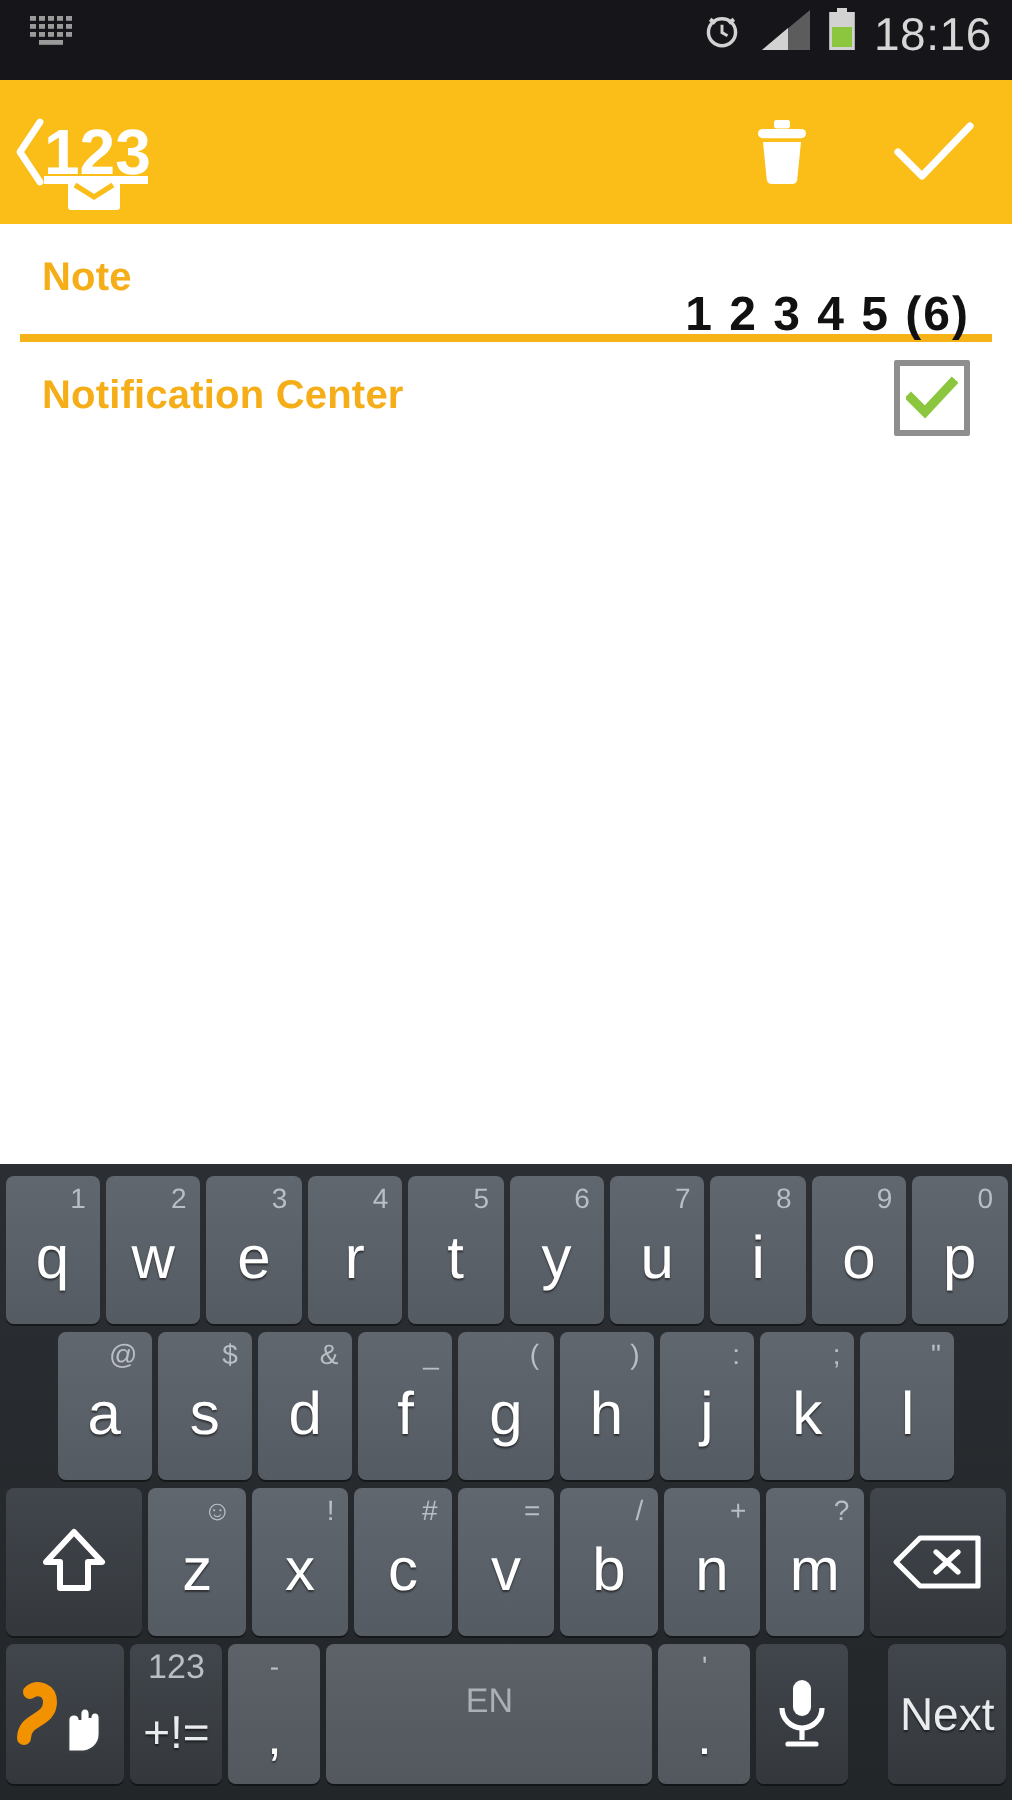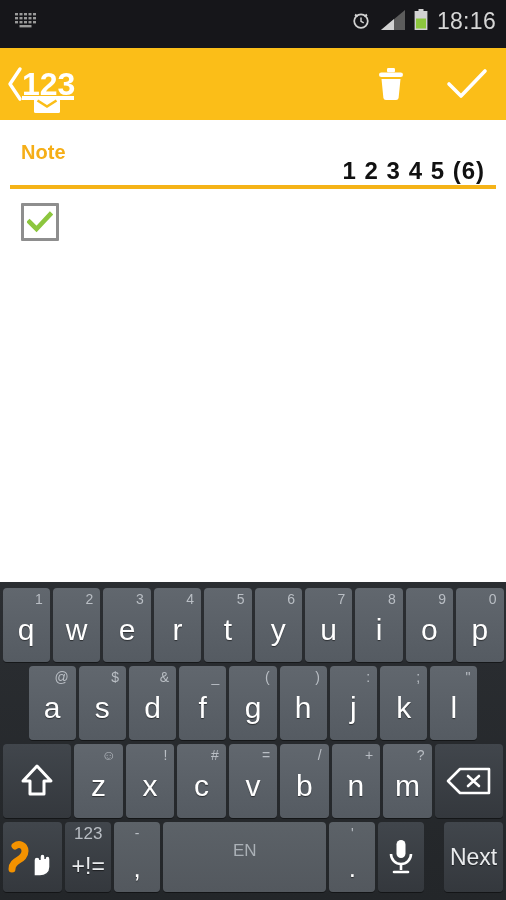--- a/index.html
+++ b/index.html
@@ -6,21 +6,21 @@
   html, body {
     width: 506px; height: 900px;
     background: #ffffff;
     font-family: "Liberation Sans", sans-serif;
     overflow: hidden;
   }
   #app { position: relative; width: 506px; height: 900px; background:#fff; }
 
   
   .statusbar {
-    height: 48px; background: #16161a;
+    height: 40px; background: #16161a;
     display: flex; align-items: center;
     padding: 0 10px 5px 14px;
   }
   .sb-left { display:flex; align-items:center; flex:1 1 auto; }
   .sb-right { display:flex; align-items:center; gap:9px; }
   .sb-time {
     color:#d6d6d6; font-size:23px; letter-spacing:0.3px;
     font-family:"Liberation Sans", sans-serif;
   }
   .kb-ind { display:block; }
@@ -36,21 +36,21 @@
   .appbar-left { display:flex; align-items:center; flex:1 1 auto; }
   .up-logo { display:flex; align-items:center; }
   .appbar-actions { display:flex; align-items:center; gap:34px; }
   .act-btn { display:flex; align-items:center; justify-content:center;
              width:42px; height:42px; }
 
   
   .form { padding: 0 10px; background:#fff; }
   .row {
     display:flex; align-items:center; justify-content:space-between;
-    height: 65px; padding: 0 11px;
+    height: 55px; padding: 0 11px;
   }
   .row-label {
     color:#f5ae17; font-size:20px; font-weight:bold;
     letter-spacing:0.1px;
   }
   .row-value {
     color:#111; font-size:23px; text-align:right;
     font-weight: normal;
     margin-top: 36px;
   }
@@ -212,20 +212,21 @@
 
     <div class="row">
       <span class="row-label">Note</span>
       <span class="row-value bold">1 2 3 4 5 (6)</span>
     </div>
     <div class="divider"></div>
 
     <div class="divider"></div>
 
     <div class="row">
+      <span class="row-label">Notification Center</span>
       <span class="row-check">
         <span class="checkbox">
           <svg width="26" height="22" viewBox="0 0 26 22">
             <path d="M2.5 11 L9.5 18 L23 3.5" fill="none" stroke="#8cc63e" stroke-width="4.6" stroke-linecap="square" stroke-linejoin="miter"></path>
           </svg>
         </span>
       </span>
     </div>
   </div>
 

